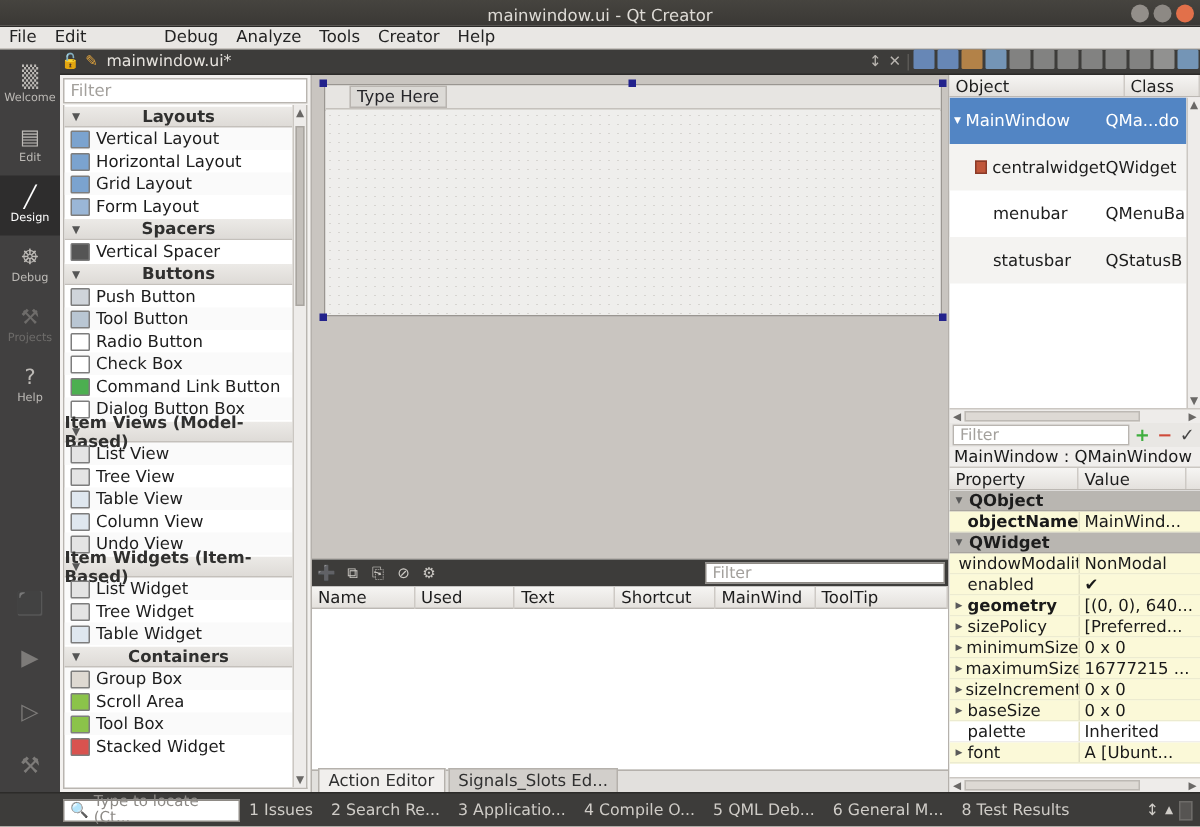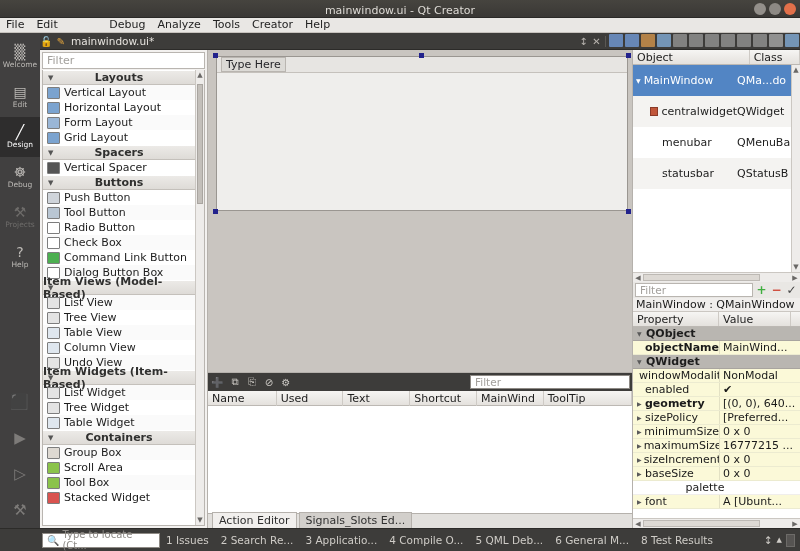--- a/index.html
+++ b/index.html
@@ -106,21 +106,21 @@
   .formarea {
     position:absolute; left:208px; top:50px; right:168px; height:322px;
     background:#c9c5c0; overflow:hidden;
   }
   .formcanvas {
     position:absolute; left:8px; top:6px; width:412px; height:155px;
     background:#efeeec; border:1px solid #9a9691;
   }
   .form-menubar {
     height:16px; background:#e7e5e2; border-bottom:1px solid #c5c1bc;
-    display:flex; align-items:center; padding-left:4px;
+    display:flex; align-items:center; padding-left:16px;
   }
   .typehere {
     font-size:11px; color:#26262a; background:#dcdad6;
     border:1px solid #b9b5b0; padding:0 4px; line-height:13px;
   }
   .form-central {
     position:absolute; left:0; right:0; top:17px; bottom:0;
     background-color:#efeeec;
     background-image: radial-gradient(#bdb9b4 0.6px, transparent 0.6px);
     background-size:6px 6px;
@@ -205,21 +205,21 @@
   .pe-btn { width:13px; height:13px; font-size:12px; line-height:12px;
             text-align:center; font-weight:bold; }
   .pe-title { height:14px; background:#f0eeec; border-bottom:1px solid #cbc7c2;
               font-size:11px; padding-left:3px; line-height:14px; }
   .pe-body { flex:1; background:#fff; overflow:hidden; }
   .pe-group { height:14px; background:#b9b6b1; border-bottom:1px solid #a8a49f;
               display:flex; align-items:center; font-size:11px; font-weight:bold;
               color:#1d1d1d; padding-left:4px; gap:3px; }
   .pe-row { height:14px; display:flex; align-items:center; font-size:11px;
             background:#fbf9d8; border-bottom:1px solid #ecebd0; }
-  .pe-row.plain { background:#fff; border-bottom:1px solid #f0eeec;flex-direction:column; }
+  .pe-row.plain { background:#fff; border-bottom:1px solid #f0eeec; }
   .pe-k { width:86px; display:flex; align-items:center; gap:2px; padding-left:4px;
           overflow:hidden; white-space:nowrap; }
   .pe-k.b { font-weight:bold; }
   .pe-v { flex:1; padding-left:3px; border-left:1px solid #e3e1c4; overflow:hidden;
           white-space:nowrap; }
   .tri { font-size:6px; color:#5a5a5a; width:6px; display:inline-block; }
 
   
   .statusbar {
     position:absolute; left:0; right:0; bottom:0; height:23px;
@@ -316,26 +316,26 @@
           </div>
           <div class="wb-item">
             <span class="wico" style="background: rgb(123, 163, 207);"></span>
             <span>Vertical Layout</span>
           </div>
           <div class="wb-item">
             <span class="wico" style="background: rgb(123, 163, 207);"></span>
             <span>Horizontal Layout</span>
           </div>
           <div class="wb-item">
+            <span class="wico" style="background: rgb(123, 163, 207);"></span>
+            <span>Grid Layout</span>
+          </div>
+          <div class="wb-item">
             <span class="wico" style="background: rgb(154, 182, 214);"></span>
             <span>Form Layout</span>
-          </div>
-          <div class="wb-item">
-            <span class="wico" style="background: rgb(123, 163, 207);"></span>
-            <span>Grid Layout</span>
           </div>
           <div class="wb-cat">
             <span class="arr">▼</span>
             <span>Spacers</span>
           </div>
           <div class="wb-item">
             <span class="wico" style="background: rgb(85, 85, 85);"></span>
             <span>Vertical Spacer</span>
           </div>
           <div class="wb-cat">

